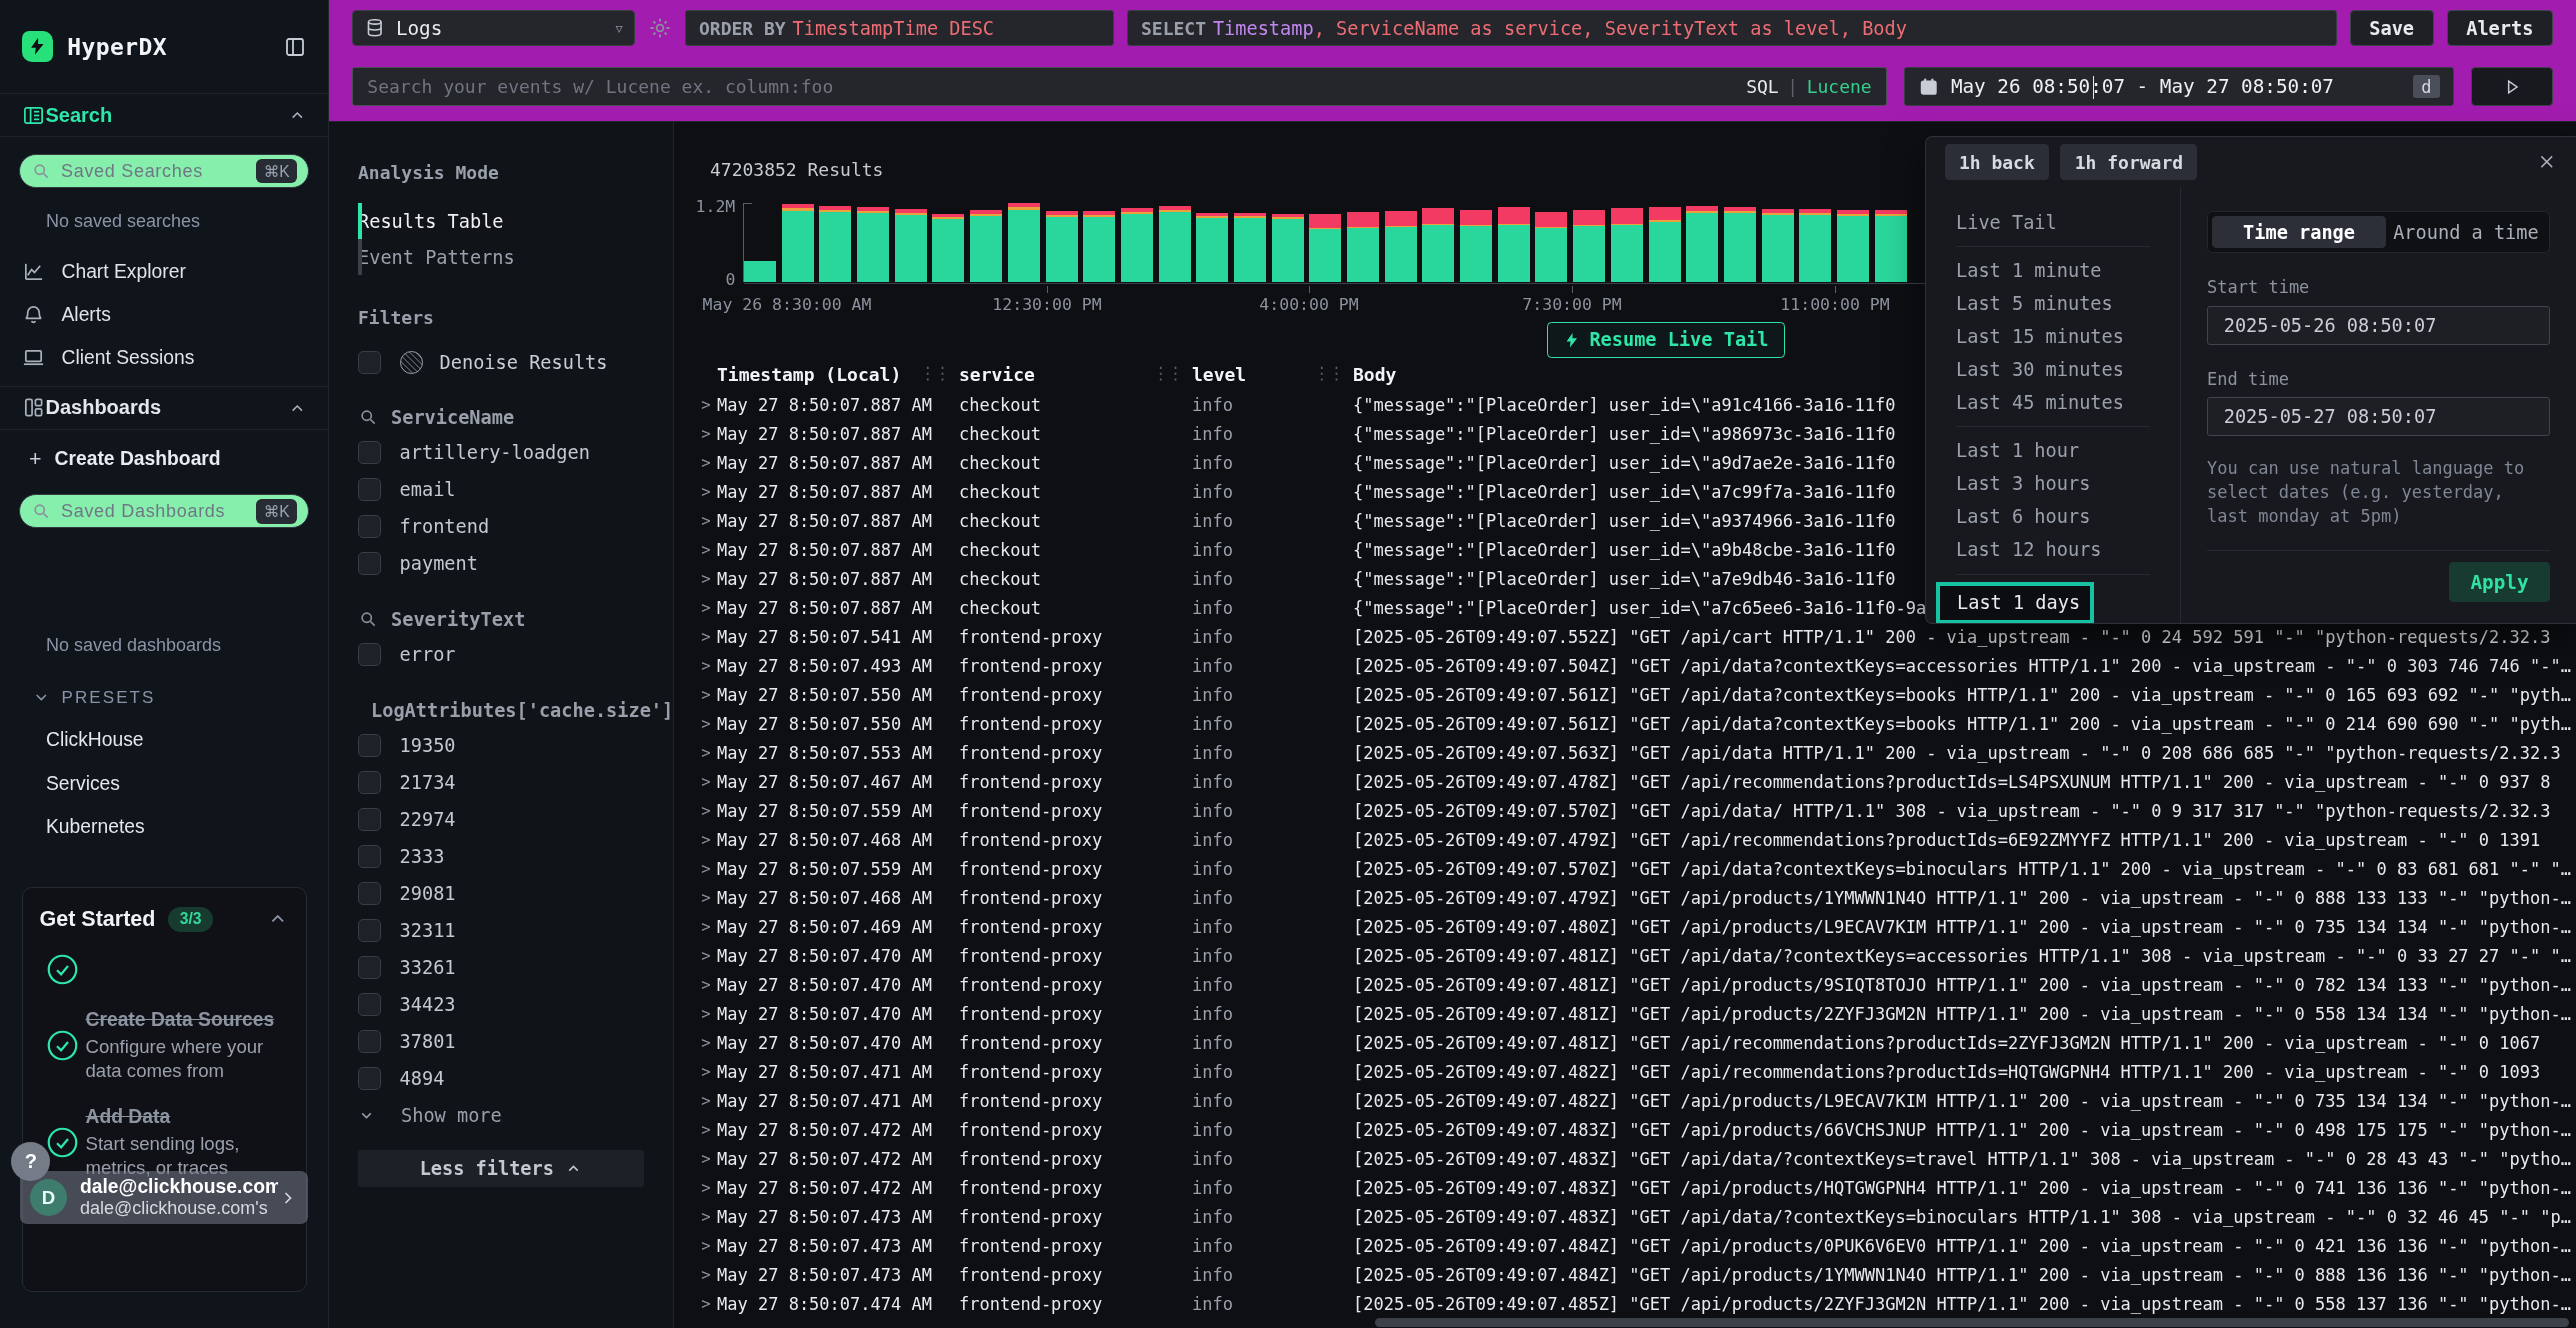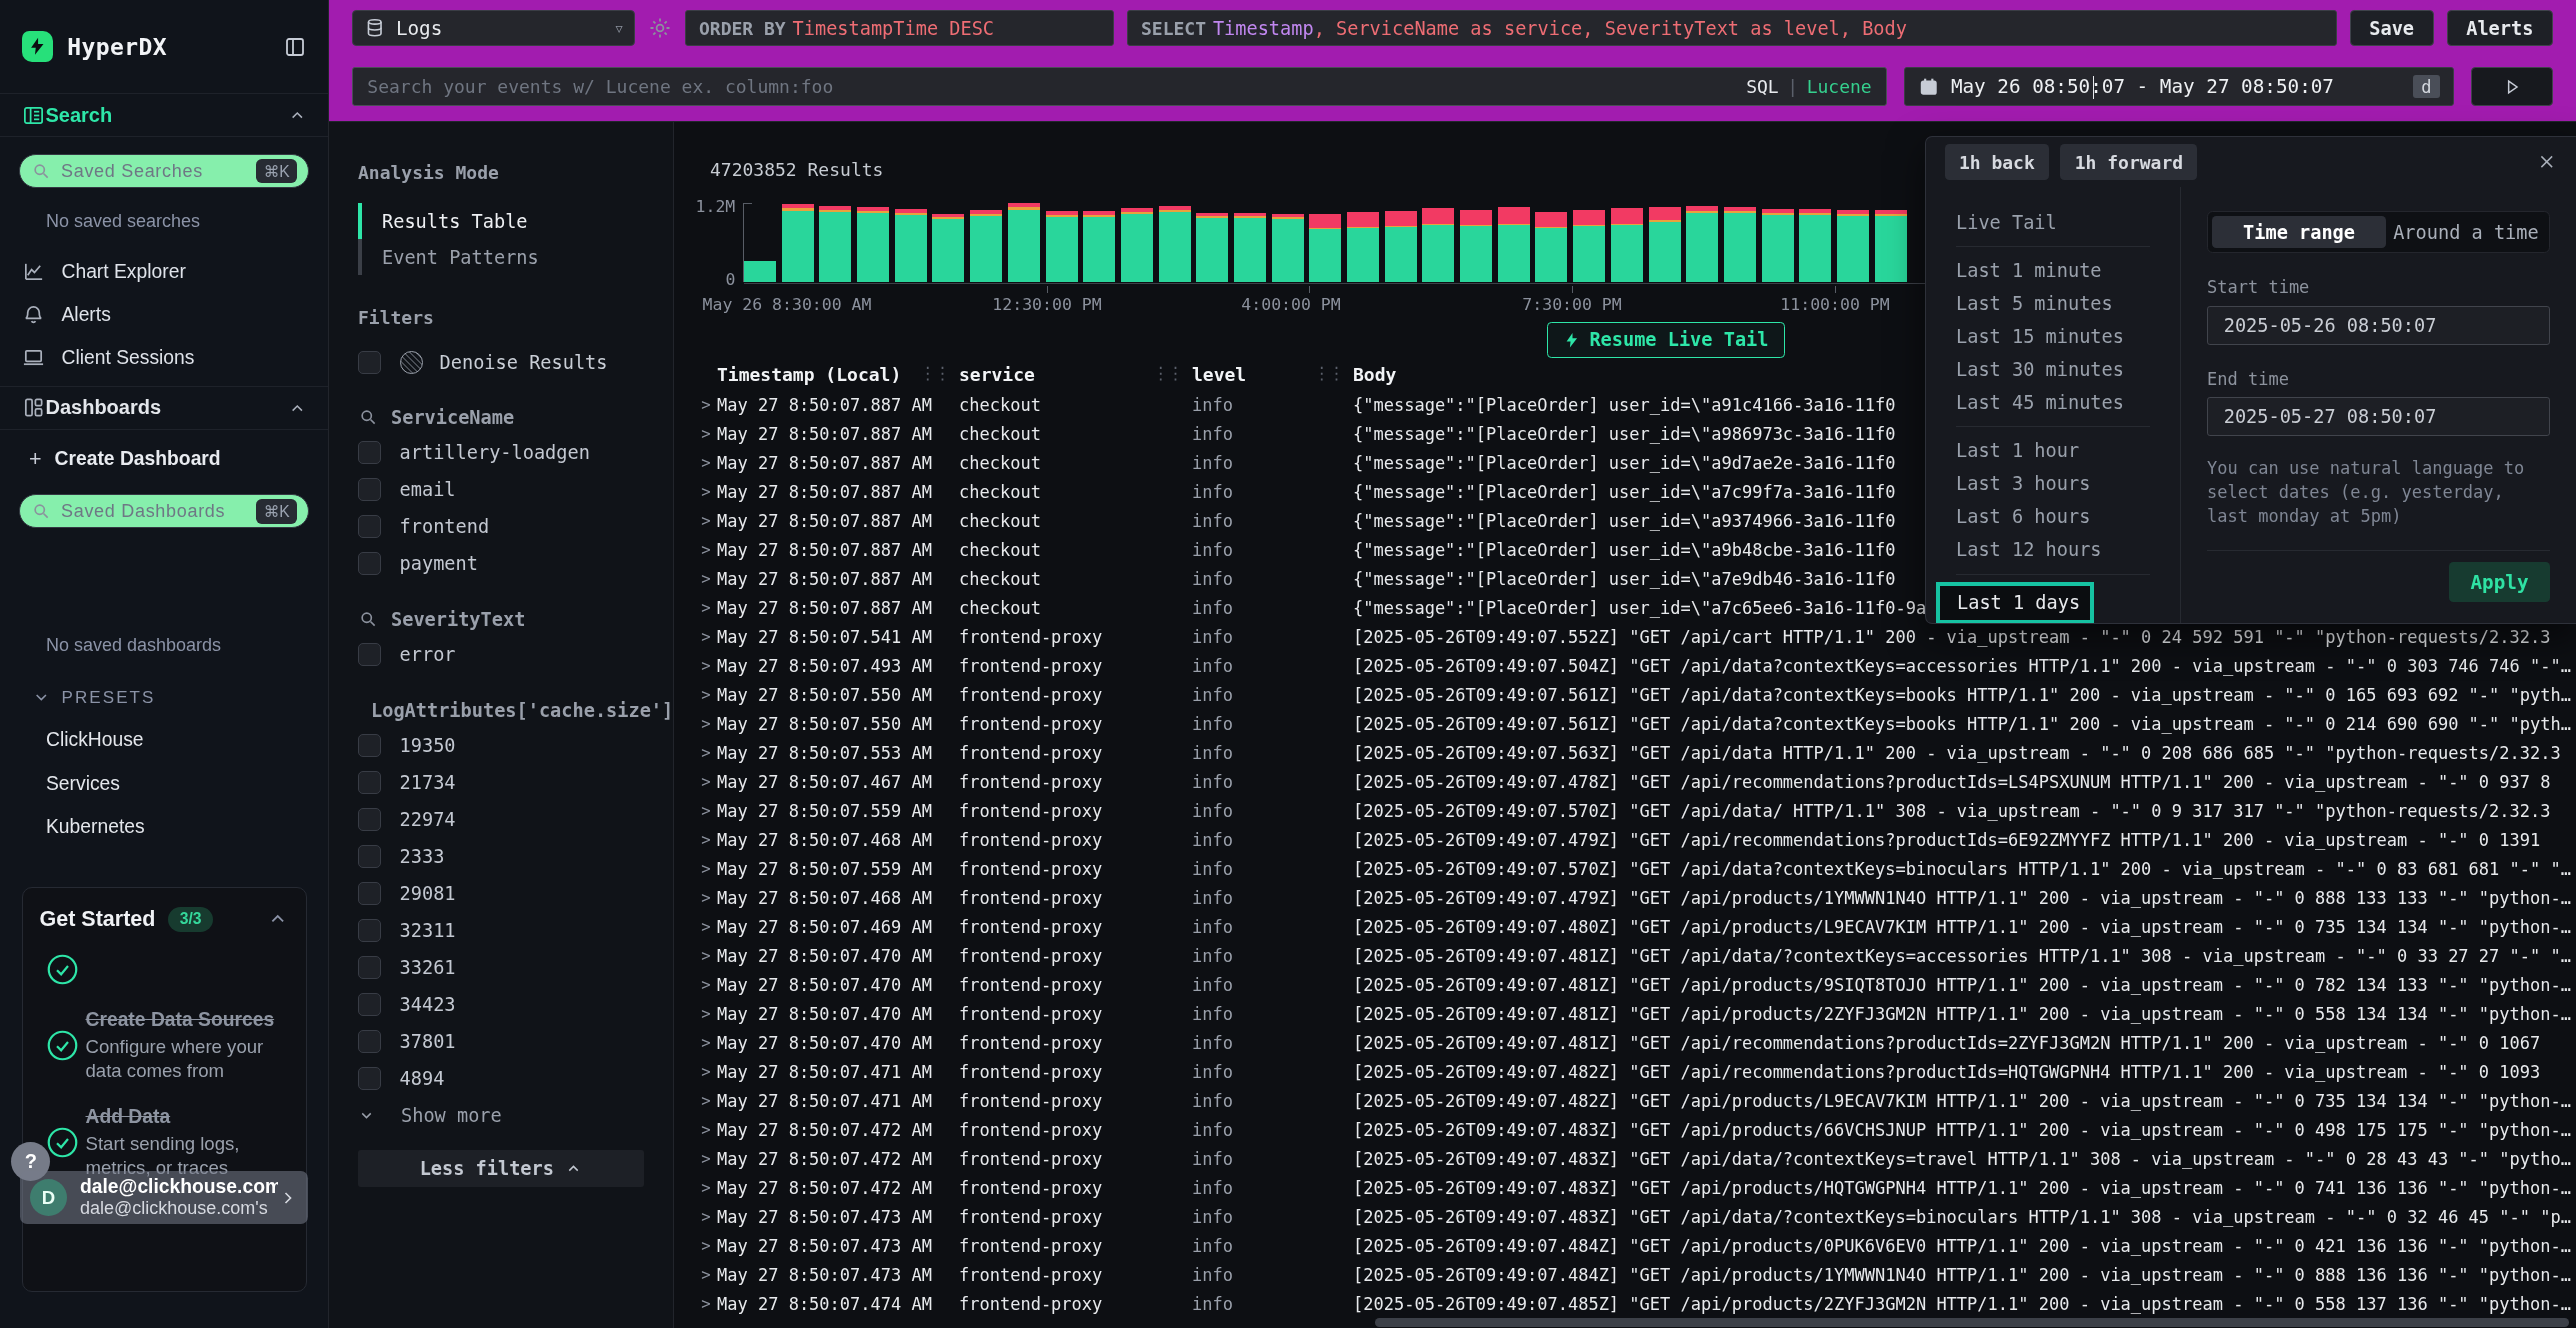--- a/index.html
+++ b/index.html
@@ -92,21 +92,21 @@
   .d-badge { background:#4a4e58; color:#d3d7de; font-size:17px; border-radius:2.9px; padding:1.4px 8.6px; }
   .text-caret { position:absolute; left:188px; top:7.9px; width:1.4px; height:23px; background:#e8eaee; }
   .run-btn { width:82px; height:39px; background:#17191e; border:0.7px solid #3e424a; border-radius:4.3px;
     display:flex; align-items:center; justify-content:center; }
 
   
   .analysis { position:absolute; left:329px; top:122px; width:345px; bottom:0; background:#101318;
     border-right:0.7px solid #22252c; padding:0 0 0 29px; }
   .an-title { color:#9aa0ab; font-weight:bold; font-size:18px; margin-top:40px; }
   .modes { margin-top:20px; position:relative; }
-  .mode-item { position:relative; height:36px; display:flex; align-items:center; padding-left:24px; }
+  .mode-item { position:relative; height:36px; display:flex; align-items:center; }
   .mode-item .bar { position:absolute; left:0; top:0; bottom:0; width:3.6px; background:#3b3f47; }
   .mode-item.active .bar { background:#2ee6a8; }
   .mode-item .lbl { font-size:18.6px; color:#9aa0ab; }
   .mode-item.active .lbl { color:#eef0f3; }
   .filters-title { color:#9aa0ab; font-weight:bold; font-size:18px; margin-top:31.5px; }
   .denoise-row { display:flex; align-items:center; margin-top:23px; }
   .cb { width:23px; height:23px; background:#1e2127; border:0.7px solid #383c45; border-radius:5px; }
   .denoise-icon { width:23px; height:23px; border-radius:50%; margin-left:18.6px;
     border:1.4px solid #9aa0ab;
     background:repeating-linear-gradient(45deg,#10131800 0 2.9px,#9aa0ab66 2.9px 4.3px); }
@@ -695,21 +695,21 @@
             <div class="seg-ok" style="height:66px"></div>
           </div>
         </div>
       </div>
     <div class="baseline"></div>
     <div class="xlabels" id="xlabels">
         <div class="xlab" style="left: 43px;">May 26 8:30:00 AM</div>
         <div class="xtick" style="left: 303px;"></div>
         <div class="xlab" style="left: 303px;">12:30:00 PM</div>
         <div class="xtick" style="left: 565px;"></div>
-        <div class="xlab" style="left: 547px;">4:00:00 PM</div>
+        <div class="xlab" style="left: 565px;">4:00:00 PM</div>
         <div class="xtick" style="left: 828px;"></div>
         <div class="xlab" style="left: 828px;">7:30:00 PM</div>
         <div class="xtick" style="left: 1091px;"></div>
         <div class="xlab" style="left: 1091px;">11:00:00 PM</div>
       </div>
   </div>
   <div class="resume-row">
     <div class="resume-btn">
       <svg width="15.7" height="18.6" viewBox="0 0 24 24">
           <polygon points="13 1 4 14 10 14 9 23 20 9 13 9" fill="#2ee6a8"></polygon>

